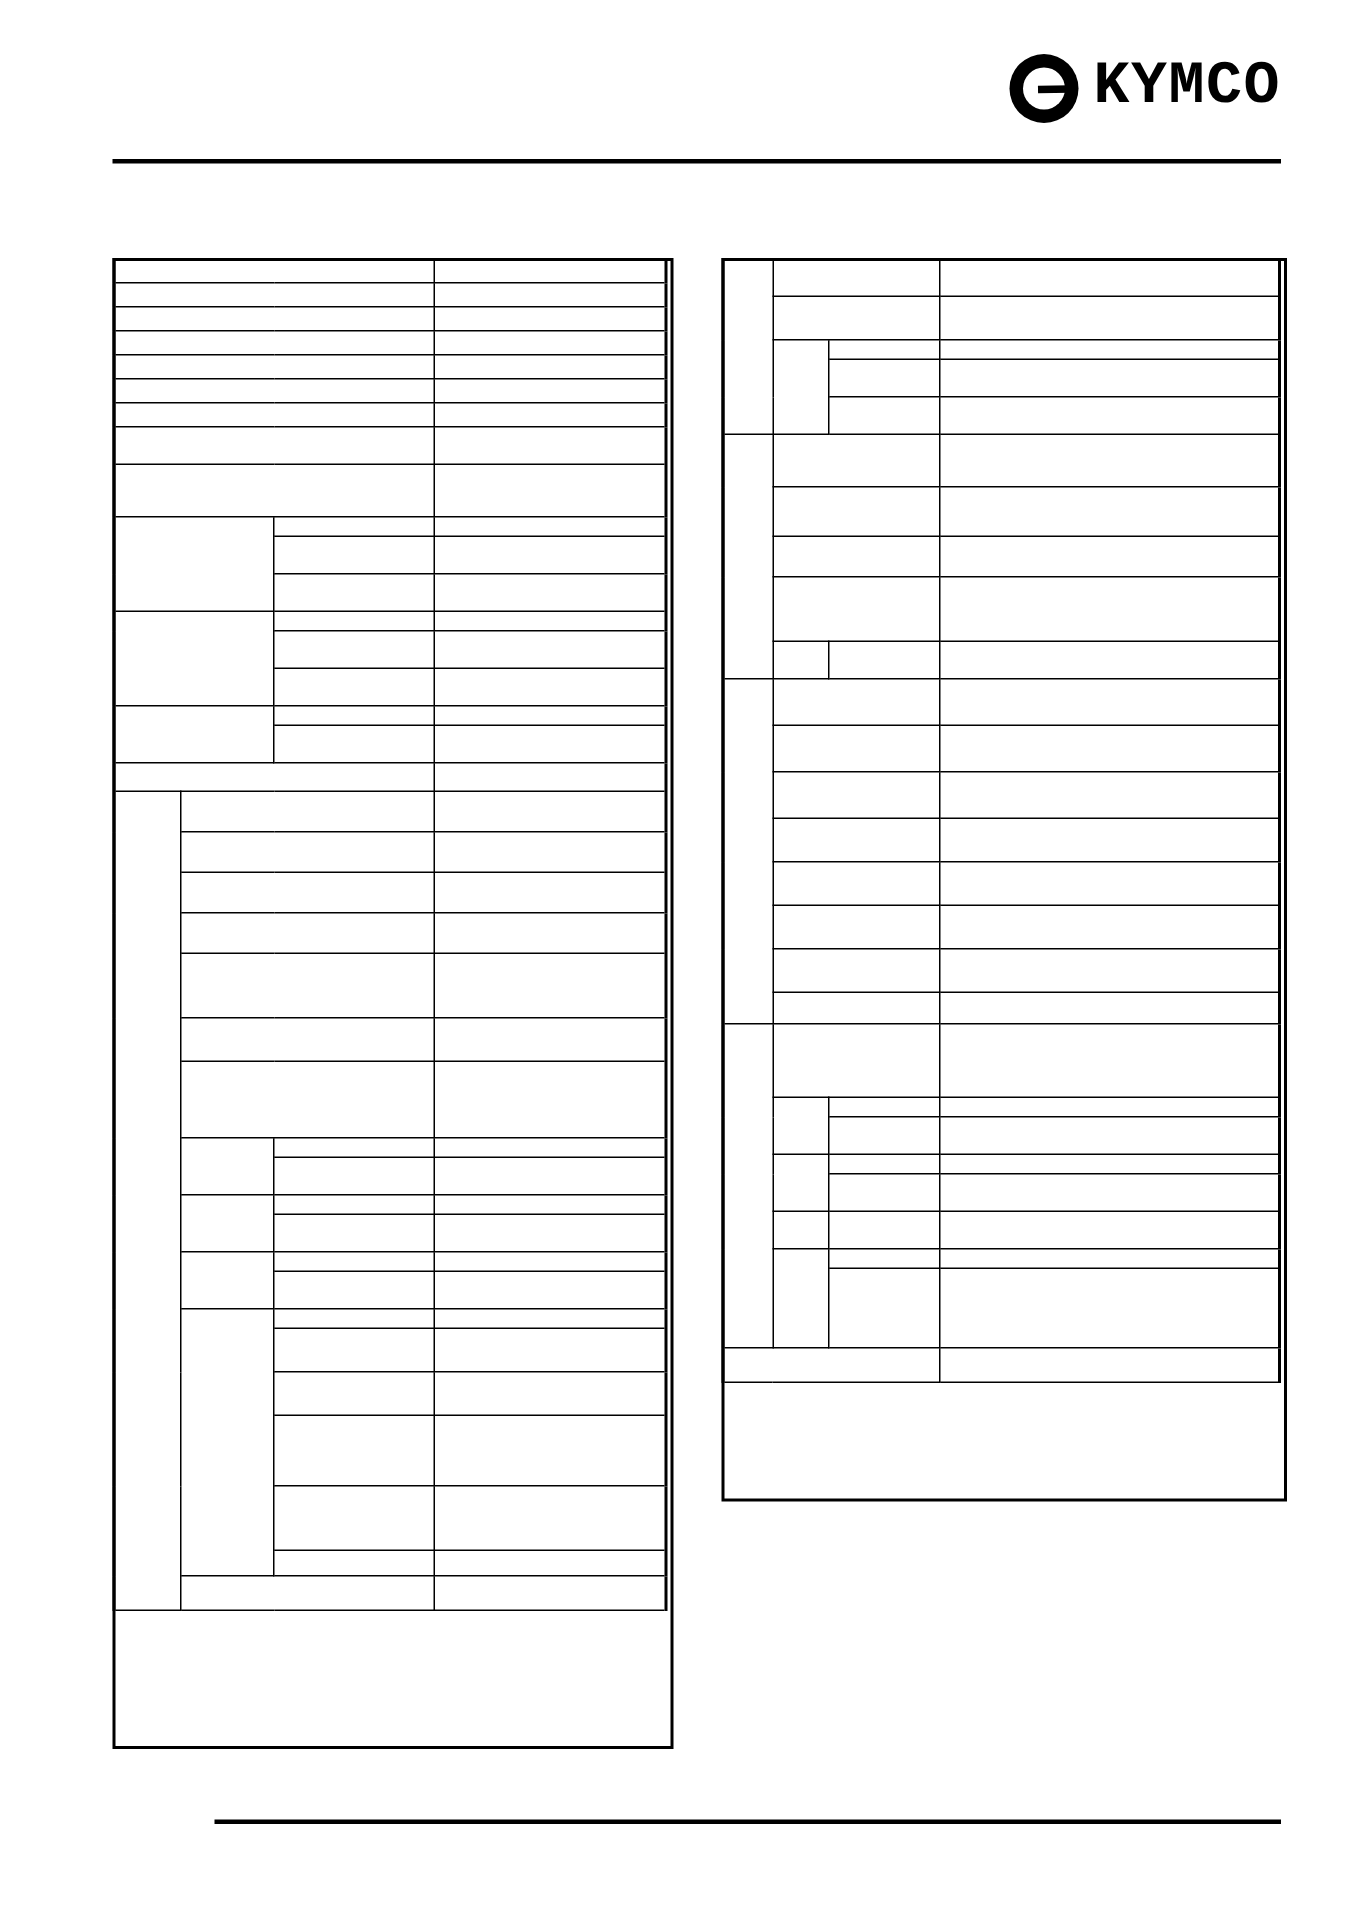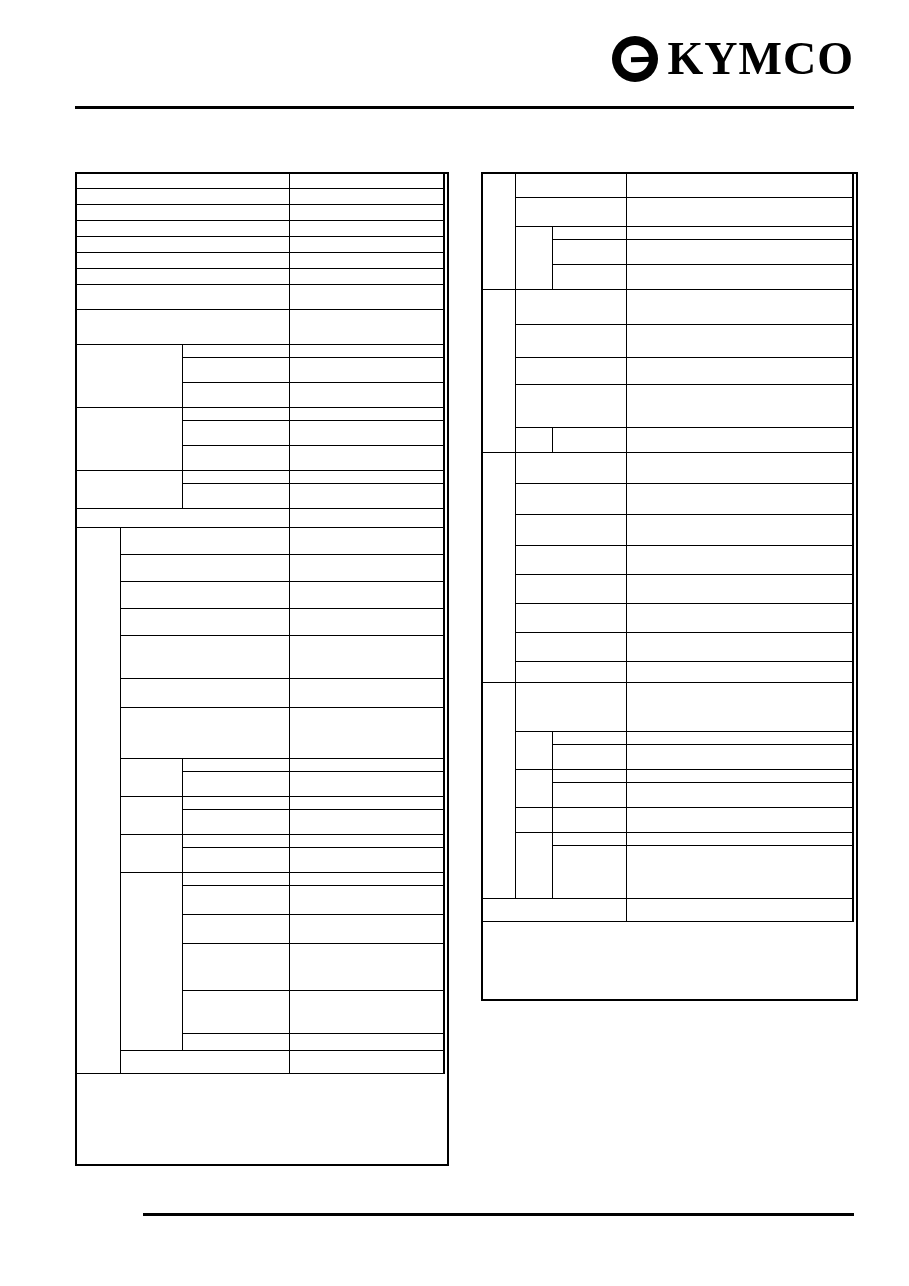--- a/index.html
+++ b/index.html
@@ -52,24 +52,24 @@
     content: "";
     position: absolute;
     left: 19px;
     top: 21px;
     width: 22px;
     height: 5px;
     background: #000000;
     transform: rotate(-1deg);
   }
   .brand-text {
-    font-size: 46px;
+    font-size: 40px;
     font-weight: bold;
     letter-spacing: 1px;
-    font-family: Liberation Serif, serif;
+    font-family: Liberation Mono, monospace;
     line-height: 1;
   }
 
   .rule-top {
     position: absolute;
     left: 75px;
     right: 55px;
     top: 106px;
     border-top: 3px solid #000000;
   }

